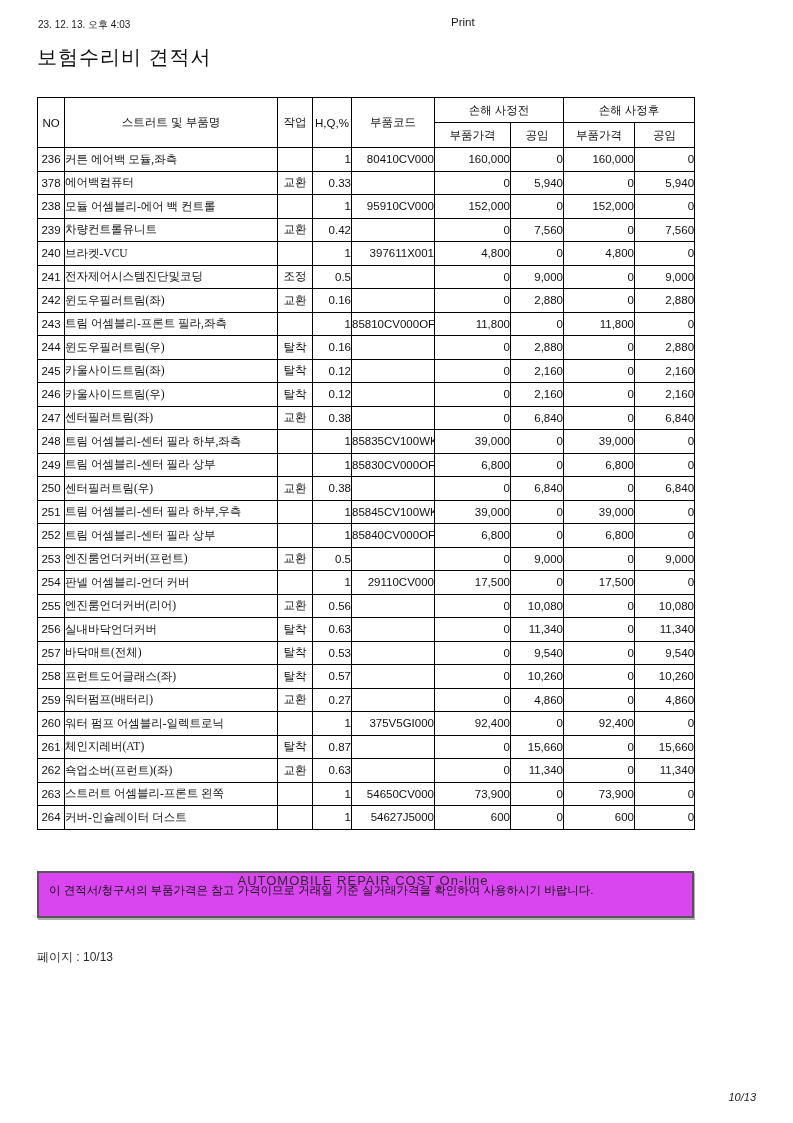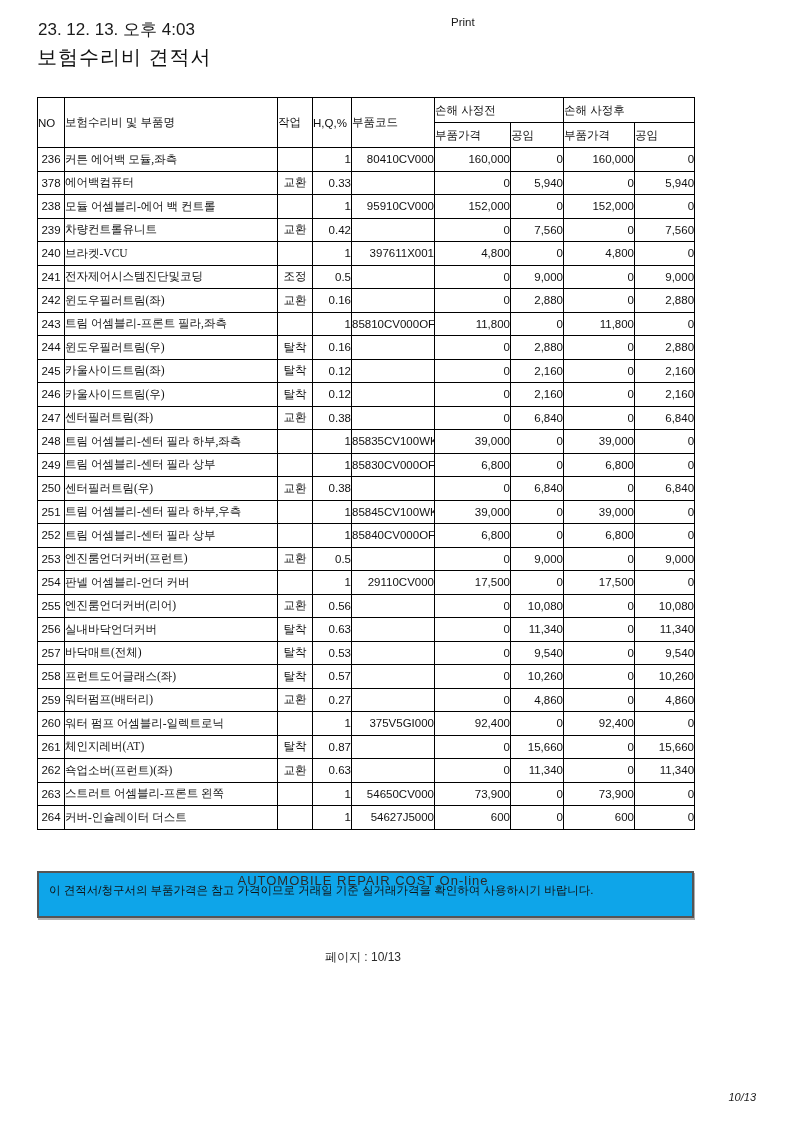--- a/index.html
+++ b/index.html
@@ -1,34 +1,34 @@
 <!DOCTYPE html>
 <html><head>
 <meta charset="utf-8">
 <style>
   html,body{margin:0;padding:0;background:#fff;}
   body{width:793px;height:1123px;position:relative;font-family:"Liberation Sans","DejaVu Sans",sans-serif;color:#000;overflow:hidden;}
   .abs{position:absolute;}
-  .print-time{left:38px;top:18px;font-size:17px;color:#1a1a1a;}
+  .print-time{left:38px;top:18px;font-size:10px;color:#1a1a1a;}
   .print-label{left:451px;top:16px;font-size:11.5px;color:#1a1a1a;}
   .doc-title{left:37px;top:44px;width:652px;text-align:left;font-size:20px;letter-spacing:1px;color:#111;}
   table.estimate{position:absolute;left:37px;top:97px;width:657px;border-collapse:collapse;table-layout:fixed;}
   table.estimate th,table.estimate td{border:1.5px solid #000;font-size:11.5px;font-weight:normal;color:#111;overflow:hidden;white-space:nowrap;padding:0;}
-  table.estimate thead th{text-align:left;height:24px;}
+  table.estimate thead th{text-align:center;height:24px;}
   table.estimate tbody td{height:22.5px;}
   .c-no{text-align:center;font-size:11px;}
   .c-item{text-align:left;padding-left:14px;font-family:Liberation Serif, serif;}
   .c-work{text-align:center;}
   .c-hq{text-align:right;padding-right:2px;}
   .c-code{text-align:right;padding-left:4px;font-size:11px;}
   .c-num{text-align:right;padding-right:4px;font-size:11px;}
-  .notice-box{left:37px;top:871px;width:657px;height:47px;box-sizing:border-box;border:2px solid #555;background:#0ea5e9;box-shadow:1px 2px 0 rgba(120,120,120,0.6);}
+  .notice-box{left:37px;top:871px;width:657px;height:47px;box-sizing:border-box;border:2px solid #555;background:#d946ef;box-shadow:1px 2px 0 rgba(120,120,120,0.6);}
   .notice-text{position:absolute;left:10px;top:10px;font-size:11.5px;color:#111;}
   .footer-app{left:37px;top:873px;width:652px;text-align:center;font-size:13px;letter-spacing:1px;color:#2b2b2b;}
-  .footer-page{left:37px;top:949px;width:652px;text-align:center;font-size:12px;color:#2b2b2b;}
+  .footer-page{left:37px;top:949px;width:652px;text-align:left;font-size:12px;color:#2b2b2b;}
   .bottom-left{left:38px;top:1140px;font-size:11px;color:#1a1a1a;}
   .bottom-right{right:37px;top:1091px;font-size:11px;color:#1a1a1a;font-style:italic;}
 </style>
 </head>
 <body>
 
 <div class="abs print-time">23. 12. 13. 오후 4:03</div>
 <div class="abs print-label">Print</div>
 <div class="abs doc-title">보험수리비 견적서</div>
 
@@ -40,21 +40,21 @@
     <col style="width:39px">
       <col style="width:83px">
       <col style="width:76px">
     <col style="width:53px">
       <col style="width:71px">
       <col style="width:60px">
   </colgroup>
   <thead>
     <tr>
       <th rowspan="2">NO</th>
-      <th rowspan="2">보험수리비 및 부품명</th>
+      <th rowspan="2">스트러트 및 부품명</th>
       <th rowspan="2">작업</th>
       <th rowspan="2">H,Q,%</th>
       <th rowspan="2">부품코드</th>
       <th colspan="2">손해 사정전</th>
       <th colspan="2">손해 사정후</th>
     </tr>
     <tr>
       <th>부품가격</th>
       <th>공임</th>
       <th>부품가격</th>

